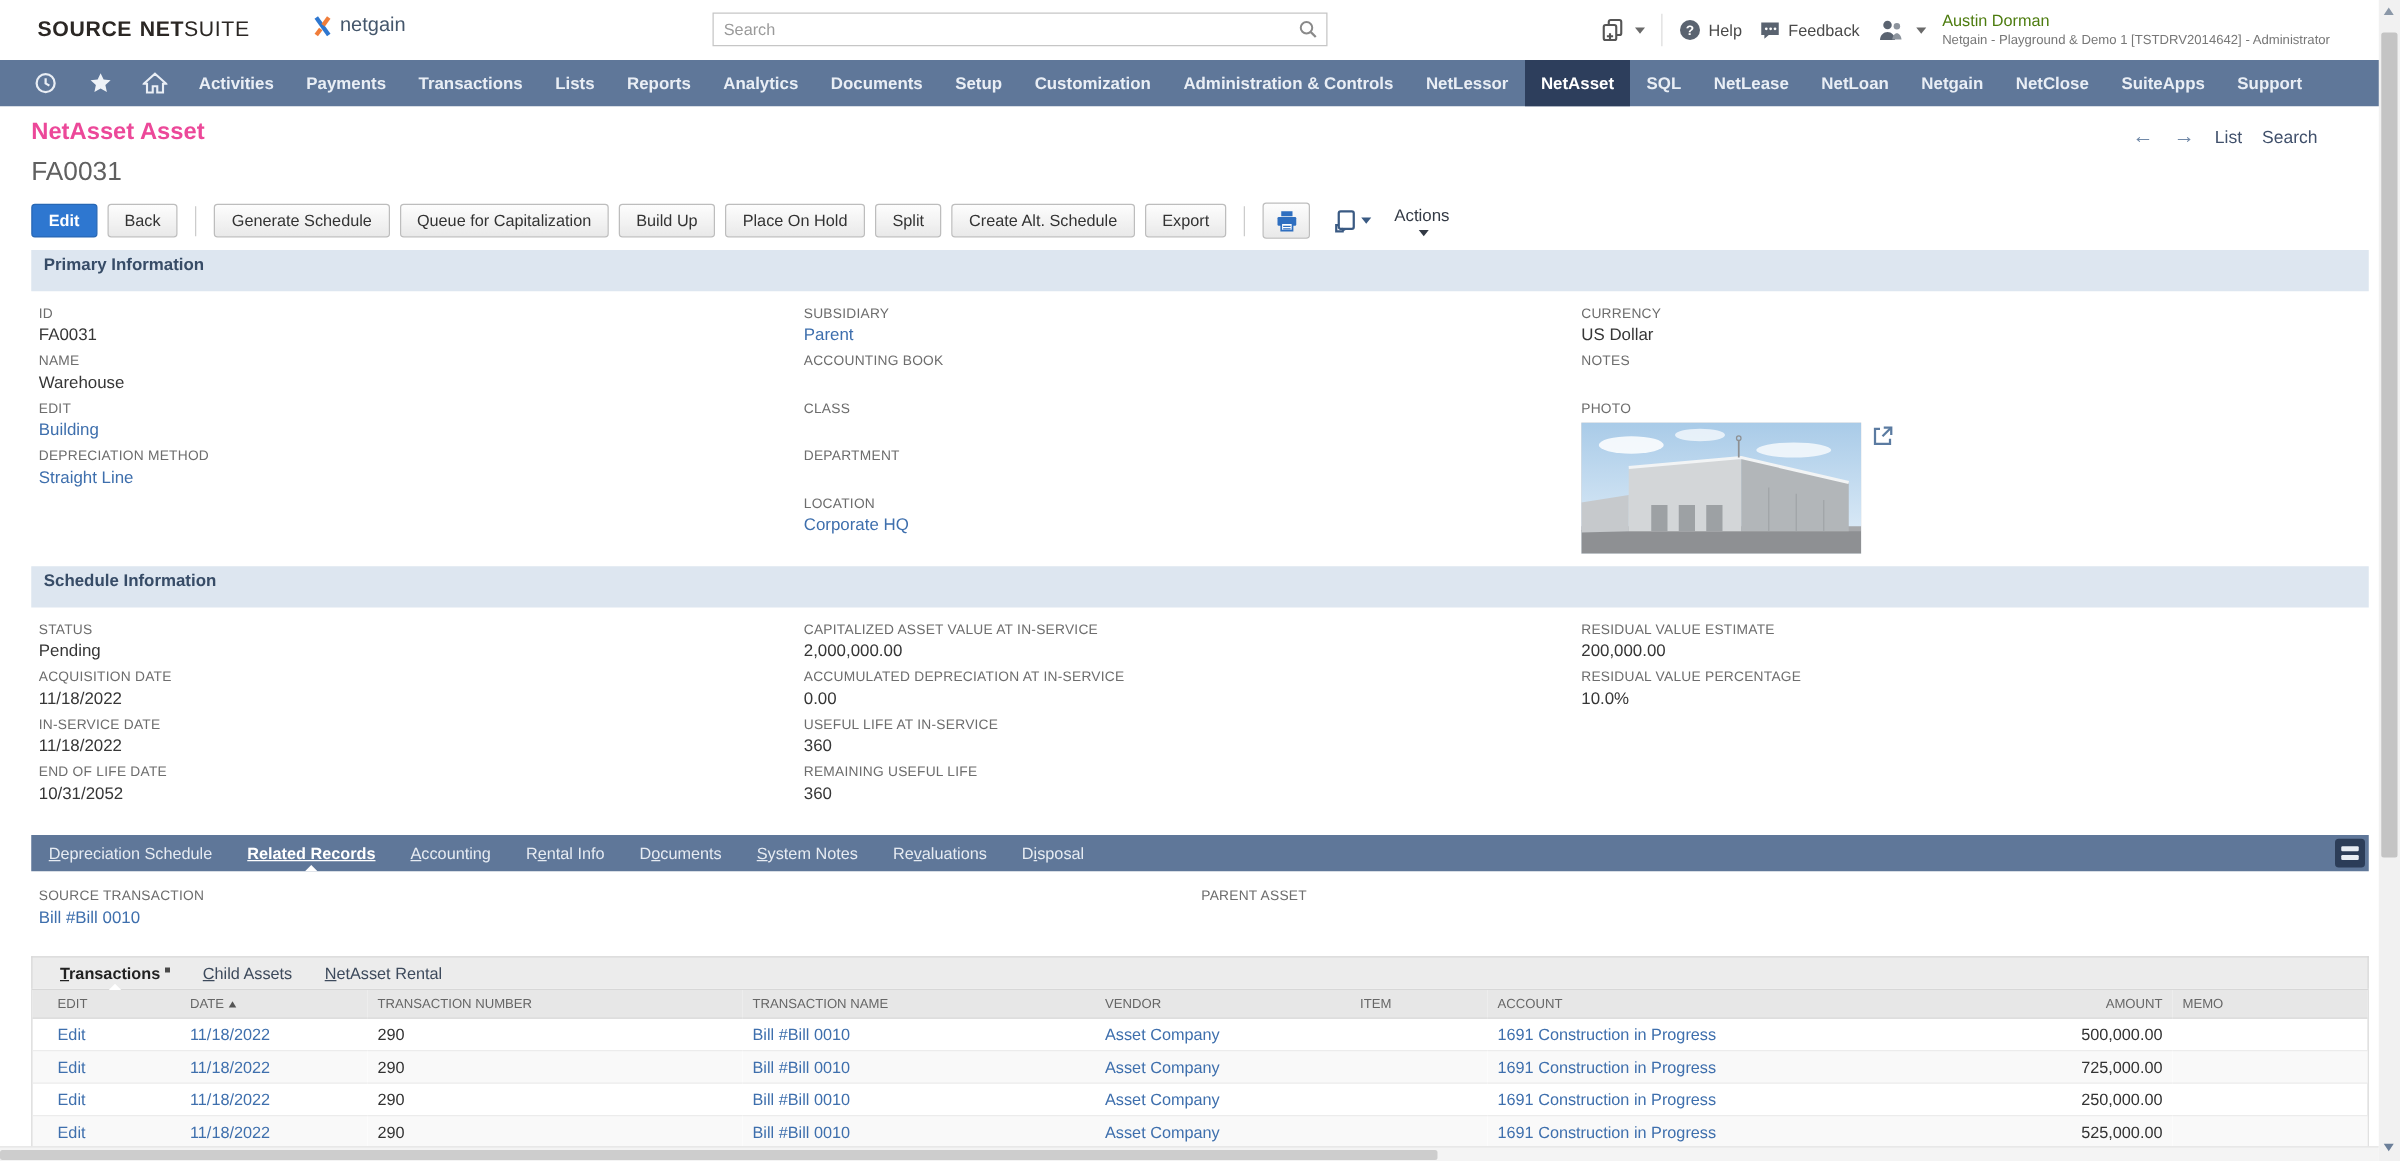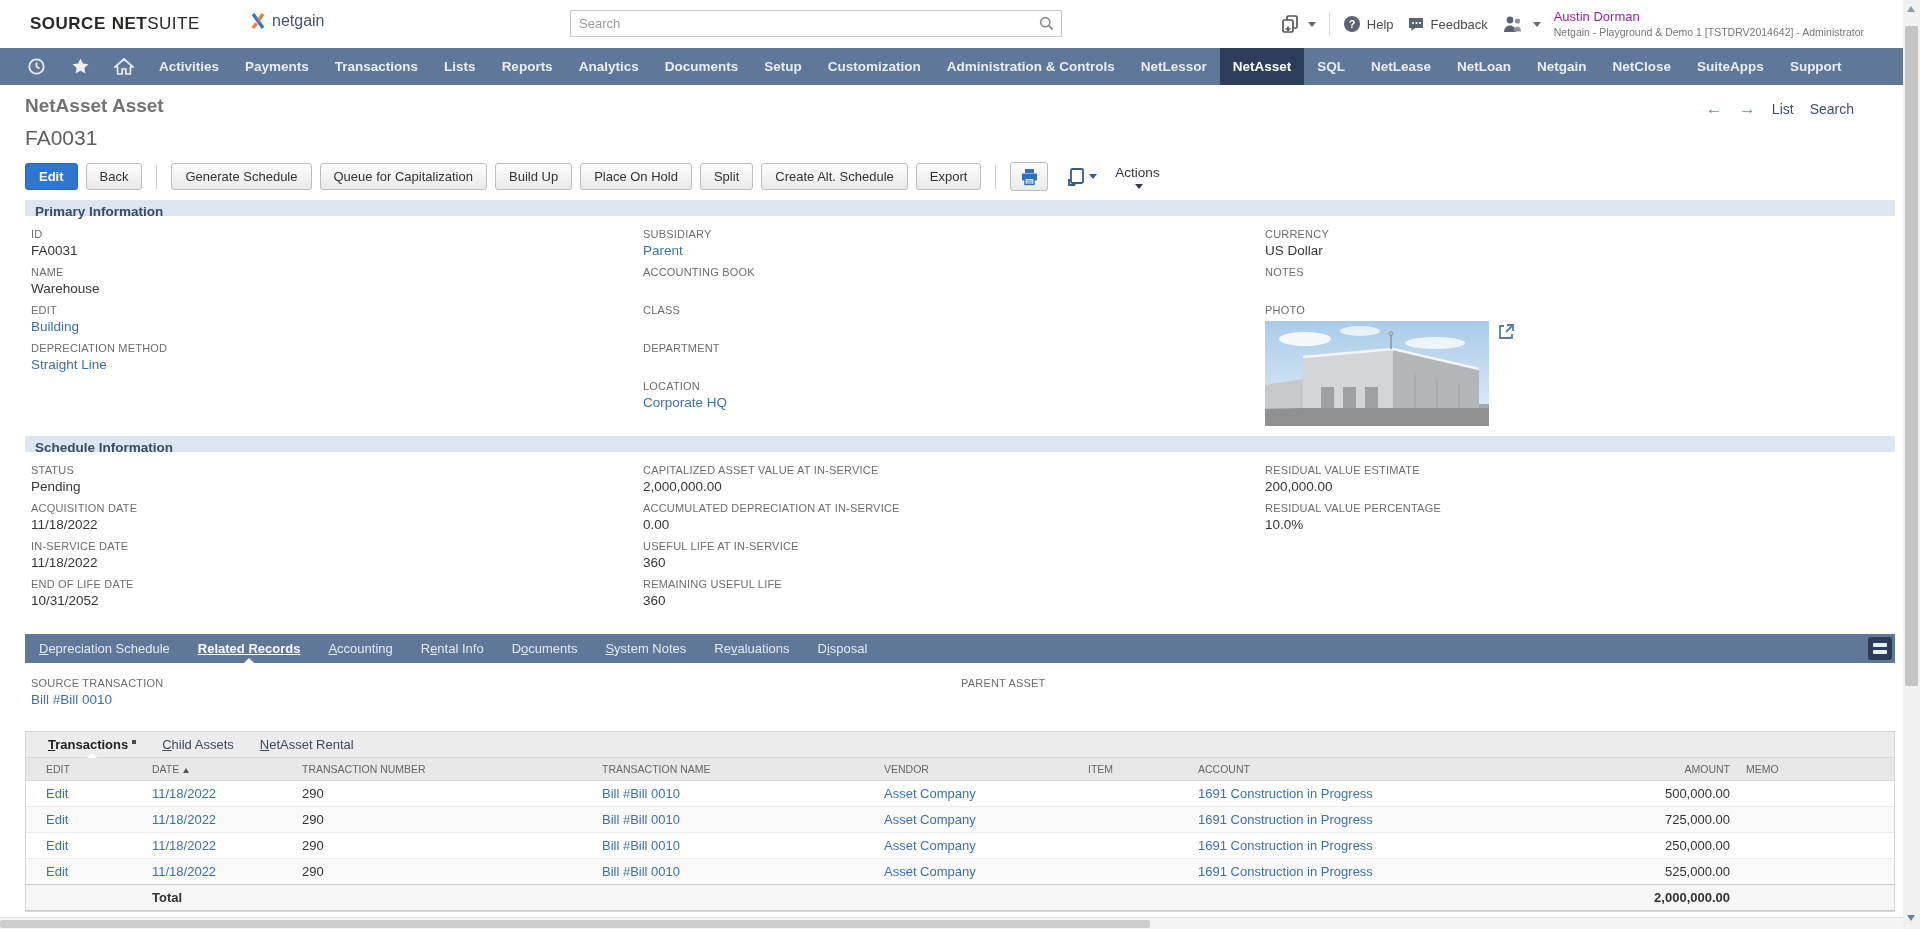--- a/index.html
+++ b/index.html
@@ -16,47 +16,47 @@
   .logo-netgain .txt { font-size:16px; color:#44566b; }
   .searchbox { position:absolute; left:570px; top:10px; width:492px; height:27px; border:1px solid #c6c6c6; background:#fff; display:flex; align-items:center; }
   .searchbox input { flex:1; border:none; outline:none; font-size:13px; color:#444; padding:0 8px; font-family:"Liberation Sans",sans-serif; background:transparent; }
   .searchbox input::placeholder { color:#9a9a9a; }
   .searchbox .mag { margin-right:7px; }
   .top-right { position:absolute; right:56px; top:0; height:48px; display:flex; align-items:center; gap:13px; }
   .tr-item { display:flex; align-items:center; gap:6px; font-size:13px; color:#4a4a4a; cursor:pointer; }
   .vdiv { width:1px; height:26px; background:#ddd; }
   .caret { display:inline-block; width:0; height:0; border-left:4px solid transparent; border-right:4px solid transparent; border-top:5px solid #6a6a6a; margin-left:2px; }
   .userinfo { line-height:1.25; }
-  .userinfo .uname { font-size:13px; color:#a21caf; }
+  .userinfo .uname { font-size:13px; color:#4d7c0f; }
   .userinfo .urole { font-size:10.5px; color:#777; }
 
   
   .mainnav { height:37px; background:#5f7799; display:flex; align-items:stretch; padding-left:14px; }
   .nav-ico { width:44px; display:flex; align-items:center; justify-content:center; cursor:pointer; }
   .nav-item { display:flex; align-items:center; padding:0 13px; color:#e9eef5; font-size:13.5px; font-weight:bold; cursor:pointer; white-space:nowrap; }
   .nav-item.active { background:#2d3e5c; color:#fff; }
 
   
   .page-head { padding:10px 25px 0 25px; position:relative; }
-  .page-title { font-size:19px; font-weight:bold; color:#737373; }
+  .page-title { font-size:19px; font-weight:bold; color:#ec4899; }
   .corner-nav { position:absolute; right:66px; top:14px; display:flex; align-items:center; gap:16px; font-size:14px; color:#40506b; }
   .corner-nav .arr { color:#7189a8; font-size:17px; cursor:pointer; }
   .corner-nav .lnk { cursor:pointer; }
   .record-id { font-size:21px; color:#606060; margin-top:9px; }
 
   .toolbar { display:flex; align-items:center; gap:8px; margin-top:12px; padding-bottom:9px; }
   .btn { height:27px; padding:0 13px; font-size:13px; color:#333; background:linear-gradient(#fdfdfd,#e9e9e9); border:1px solid #bdbdbd; border-radius:3px; cursor:pointer; font-family:"Liberation Sans",sans-serif; white-space:nowrap; }
   .btn-primary { background:#2e77d0; border-color:#2767b4; color:#fff; font-weight:bold; }
   .tb-sep { width:1px; height:24px; background:#ccc; margin:0 6px; }
   .icon-btn { height:29px; width:38px; display:flex; align-items:center; justify-content:center; background:linear-gradient(#fdfdfd,#e9e9e9); border:1px solid #bdbdbd; border-radius:3px; cursor:pointer; }
   .plain-ico { display:flex; align-items:center; cursor:pointer; margin-left:10px; }
   .actions { display:flex; align-items:center; margin-left:10px; font-size:13.5px; color:#333a45; cursor:pointer; gap:4px;flex-direction:column; }
 
   
-  .section-hd { margin:0 25px; background:#dde6f0; color:#374c67; font-weight:bold; font-size:13.5px; padding:4px 10px; height:16px; }
+  .section-hd { margin:0 25px; background:#dde6f0; color:#374c67; font-weight:bold; font-size:13.5px; padding:4px 10px; height:33px; }
   .fields-grid { display:grid; grid-template-columns:612px 622px 1fr; padding:12px 25px 4px 31px; }
   .field { height:38px; }
   .field .lbl { font-size:11px; color:#6d6d6d; letter-spacing:.2px; }
   .field .val { font-size:13.5px; color:#363636; margin-top:3px; }
   .field .val.link, a.ns-link { color:#3e6fad; cursor:pointer; text-decoration:none; }
   .photo-wrap { position:relative; width:224px; }
   .photo-frame { width:224px; height:105px; overflow:hidden; background:#cfd4d8; }
   .ext-ico { position:absolute; right:-26px; top:2px; cursor:pointer; }
 
   

